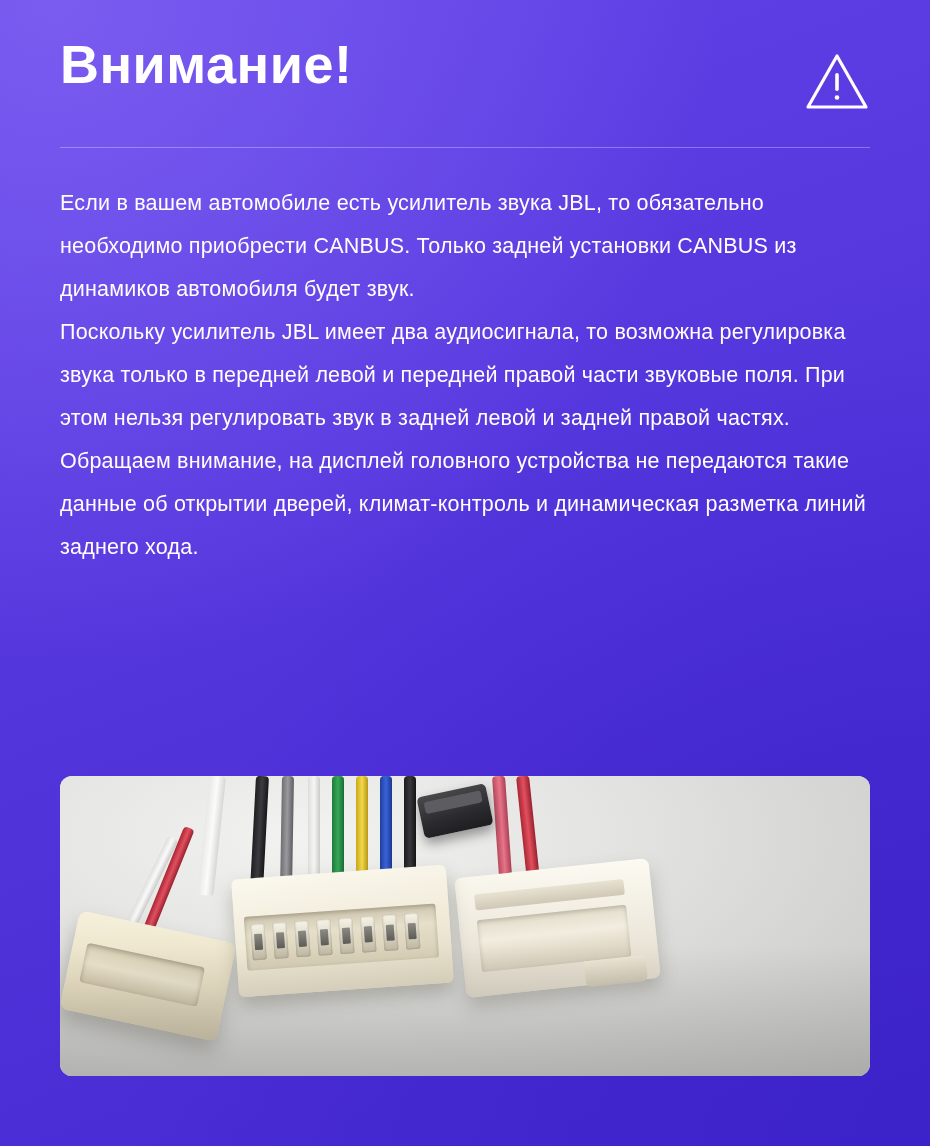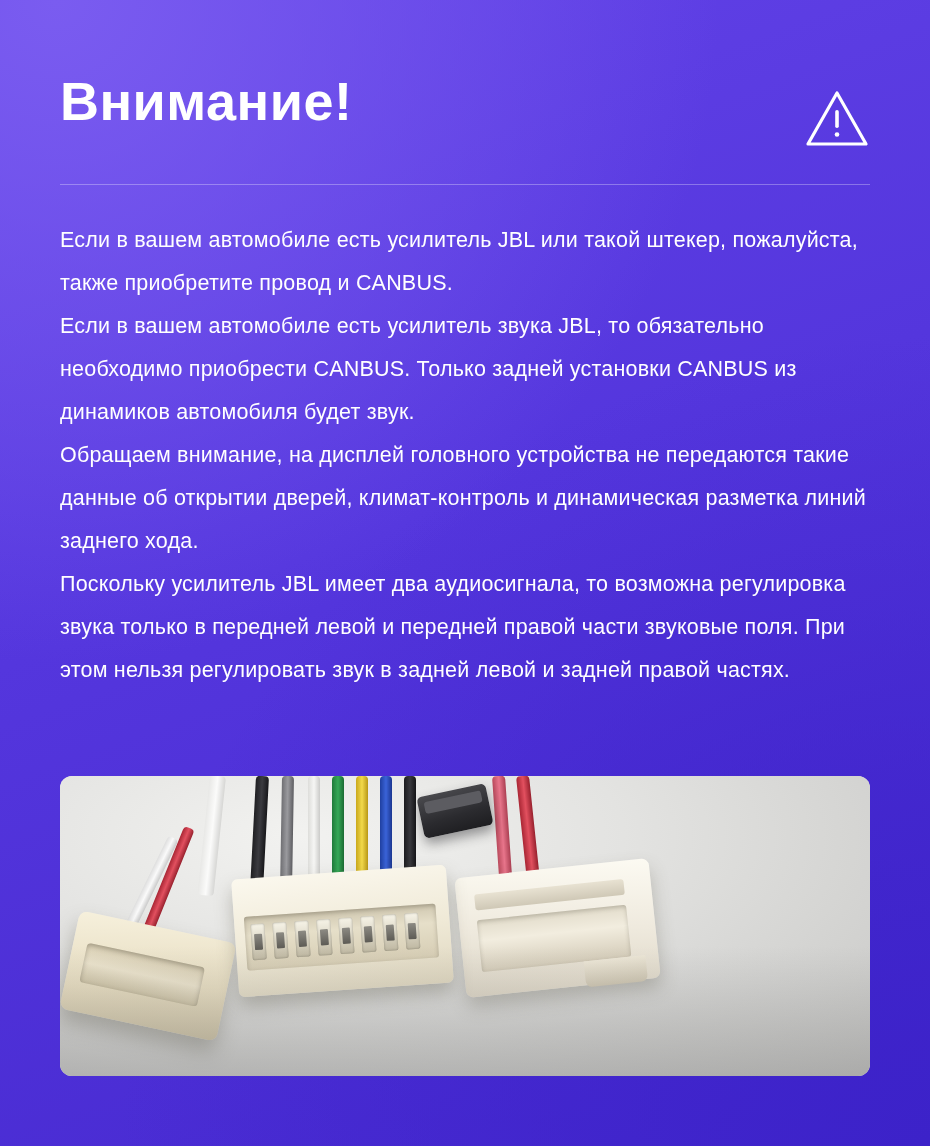--- a/index.html
+++ b/index.html
@@ -28,21 +28,21 @@
     position: absolute;
     left: 60px;
     top: 0;
     width: 810px;
     height: 1146px;
   }
   .header {
     display: flex;
     align-items: flex-start;
     justify-content: space-between;
-    padding-top: 72px;
+    padding-top: 35px;
   }
   .title {
     color: #ffffff;
     font-size: 54px;
     font-weight: bold;
     letter-spacing: 0.5px;
     line-height: 1.1;
     margin: 0;
     white-space: nowrap;
   }
@@ -233,24 +233,23 @@
           <path d="M33 7 L62 58 H4 Z" fill="none" stroke="#ffffff" stroke-width="3.2" stroke-linejoin="round"></path>
           <rect x="31.2" y="24" width="3.6" height="18" rx="1.8" fill="#ffffff"></rect>
           <circle cx="33" cy="48.5" r="2.3" fill="#ffffff"></circle>
         </svg>
       </span>
     </div>
 
     <div class="divider"></div>
 
     <div class="body-text">
-      <p>Если в вашем автомобиле есть усилитель JBL или такой штекер, пожалуйста, также приобретите провод и CANBUS.</p>
       <p>Если в вашем автомобиле есть усилитель звука JBL, то обязательно необходимо приобрести CANBUS. Только задней установки CANBUS из динамиков автомобиля будет звук.</p>
+      <p>Поскольку усилитель JBL имеет два аудиосигнала, то возможна регулировка звука только в передней левой и передней правой части звуковые поля. При этом нельзя регулировать звук в задней левой и задней правой частях.</p>
       <p>Обращаем внимание, на дисплей головного устройства не передаются такие данные об открытии дверей, климат-контроль и динамическая разметка линий заднего хода.</p>
-      <p>Поскольку усилитель JBL имеет два аудиосигнала, то возможна регулировка звука только в передней левой и передней правой части звуковые поля. При этом нельзя регулировать звук в задней левой и задней правой частях.</p>
     </div>
 
     <div class="photo-card">
       <div class="photo">
 
         <div class="wire" style="left:150px;top:0;width:16px;height:120px;background:linear-gradient(90deg,#e8e8e6,#fbfbfa,#d6d6d4);transform:rotate(6deg);"></div>
         <div class="wire" style="left:196px;top:0;width:13px;height:112px;background:linear-gradient(90deg,#1f1f22,#3b3b40,#17171a);transform:rotate(3deg);"></div>
         <div class="wire" style="left:222px;top:0;width:12px;height:110px;background:linear-gradient(90deg,#6f6f73,#9a9a9e,#5d5d61);transform:rotate(1deg);"></div>
         <div class="wire" style="left:248px;top:0;width:12px;height:108px;background:linear-gradient(90deg,#ddddda,#f6f6f4,#cbcbc9);"></div>
         <div class="wire" style="left:272px;top:0;width:12px;height:106px;background:linear-gradient(90deg,#1f7a3a,#35a857,#1b6b33);"></div>

